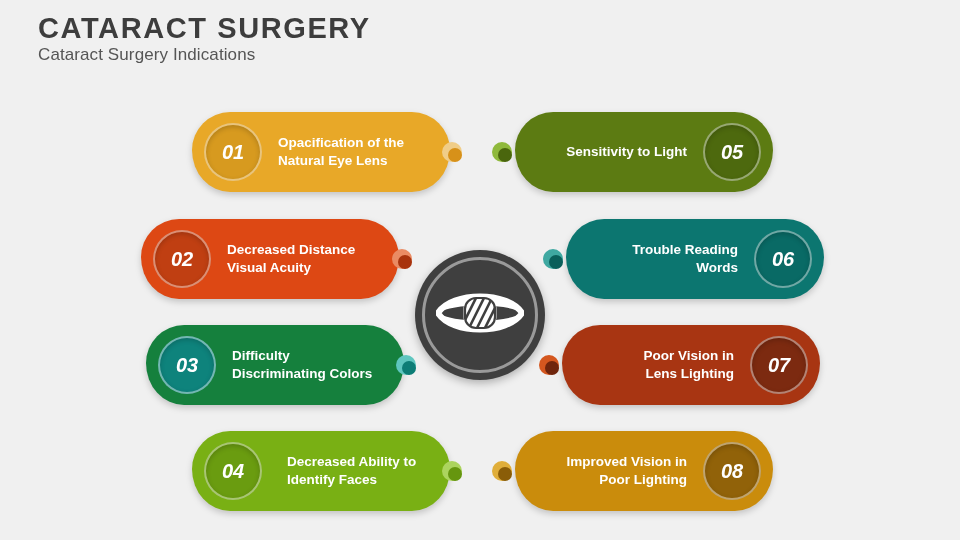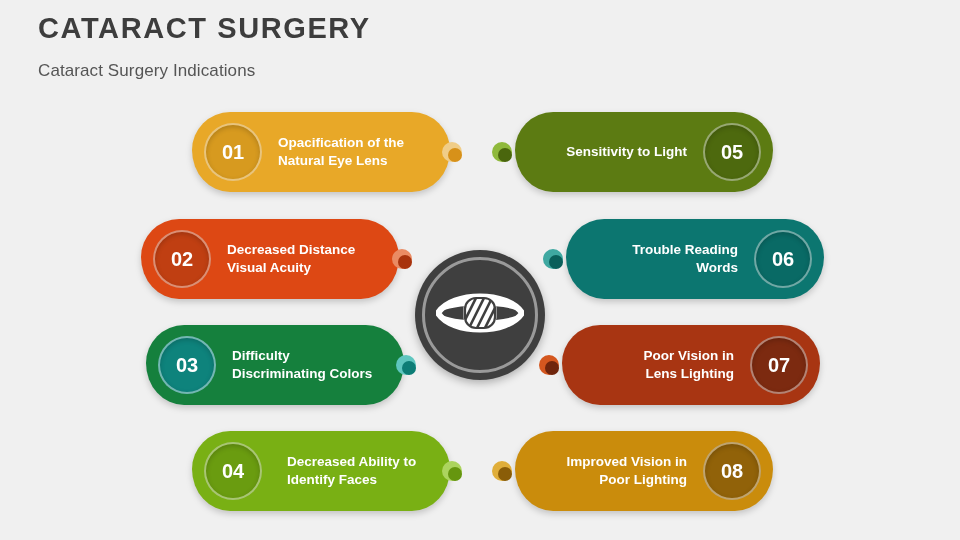--- a/index.html
+++ b/index.html
@@ -28,21 +28,20 @@
     font-weight: bold;
     color: #3d3d3d;
     letter-spacing: 1.6px;
     line-height: 1.15;
     white-space: nowrap;
   }
 
   #page-subtitle {
     font-size: 17px;
     color: #555555;
-    margin-top: 16px;
     letter-spacing: 0.1px;
     white-space: nowrap;
   }
 
   
   #diagram {
     position: absolute;
     left: 0;
     top: 0;
     width: 960px;
@@ -69,20 +68,21 @@
     min-width: 58px;
     border-radius: 50%;
     display: flex;
     align-items: center;
     justify-content: center;
     font-size: 20px;
     font-weight: bold;
     color: #ffffff;
     border: 2px solid rgba(255,255,255,0.42);
     box-shadow: inset 0 2px 5px rgba(0,0,0,0.18);
+    font-style: italic;
   }
 
   .node.left  .badge { margin-left: 12px; }
   .node.right .badge { margin-right: 12px; }
 
   
   .node-label {
     flex: 1;
     font-size: 13.5px;
     font-weight: bold;

